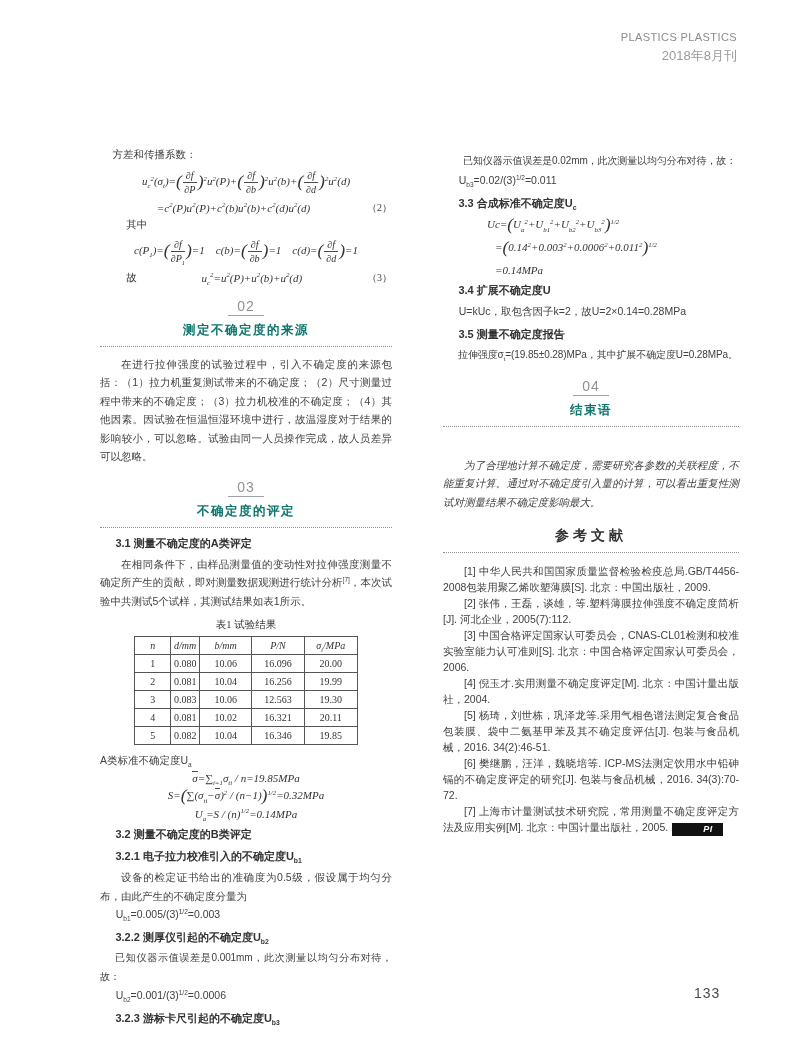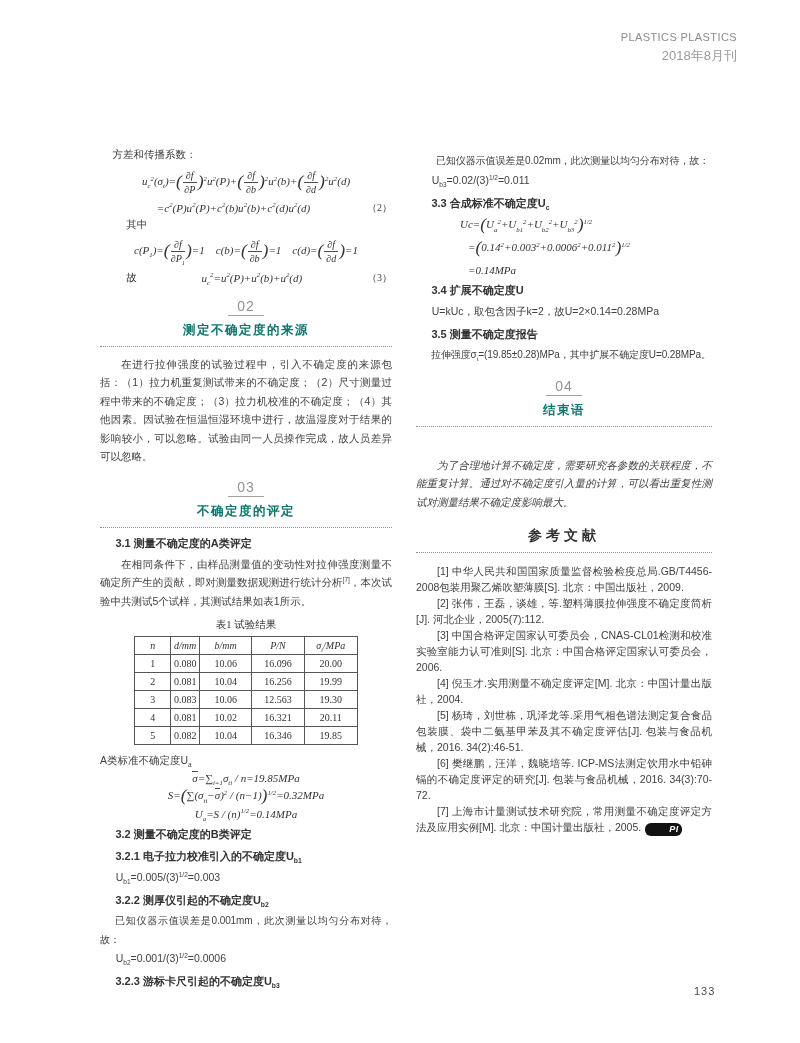--- a/index.html
+++ b/index.html
@@ -11,21 +11,21 @@
   .page{position:absolute;inset:0;overflow:hidden;}
 
   
   .hdr{position:absolute;top:29px;right:63px;text-align:right;line-height:1.55;}
   .hdr .jname{font-size:11px;color:#8c8c8c;letter-spacing:0.4px;}
   .hdr .jissue{font-size:13px;color:#9a9a9a;}
 
   
   .col{position:absolute;top:148px;}
   .col-left{left:100px;width:292px;}
-  .col-right{left:416px;width:296px;top:152px;}
+  .col-right{left:443px;width:296px;top:152px;}
 
   p{margin:0;}
   .body{font-size:10.5px;line-height:18.5px;text-align:justify;text-indent:2em;color:#414141;}
   .fit{font-size:10px;letter-spacing:-0.1px;}
   .noindent{text-indent:0;}
   .ind15{text-indent:1.5em;}
   .lead{font-size:10.5px;text-indent:1.2em;margin-bottom:2px;}
 
   
   .eqline{font-family:"Liberation Serif",serif;font-style:italic;font-size:11px;color:#333;text-align:center;}
@@ -62,23 +62,23 @@
 
   
   .uc-block{margin:4px 0 2px;}
   .uc-block .eqline{text-align:left;padding-left:44px;margin:6px 0;}
   .uc-block .cont{padding-left:52px;}
 
   
   .refs-head{text-align:center;margin:16px 0 10px;}
   .refs-title{font-size:14px;font-weight:bold;color:#333;letter-spacing:4px;}
   .ref{font-size:10.5px;line-height:16px;text-align:justify;text-indent:2em;color:#414141;margin:0;}
-  .endmark{display:inline-block;background:#121212;color:#fff;font-size:9px;font-weight:bold;font-style:italic;line-height:11px;padding:1px 3px;border-radius:6px;margin-left:4px;vertical-align:-1px;letter-spacing:0.5px;}
-
-  .pageno{position:absolute;left:694px;top:985px;font-size:11px;color:#4a4a4a;letter-spacing:1px;}
+  .endmark{display:inline-block;background:#121212;color:#fff;font-size:9px;font-weight:bold;font-style:italic;line-height:11px;padding:1px 10px;border-radius:0;margin-left:4px;vertical-align:-1px;letter-spacing:0.5px;}
+
+  .pageno{position:absolute;left:694px;top:985px;font-size:14px;color:#4a4a4a;letter-spacing:1px;}
 </style>
 </head>
 <body>
 
 <div class="page">
 
   <div class="hdr">
     <div class="jname">PLASTICS PLASTICS</div>
     <div class="jissue">2018年8月刊</div>
   </div>
@@ -170,20 +170,21 @@
       </tbody>
     </table>
 
     <p class="ua-label">A类标准不确定度U<sub>a</sub></p>
     <div class="eqline fa"><span class="ovl">σ</span>=∑<sub>i=1</sub>σ<sub>ti</sub> / n=19.85MPa</div>
     <div class="eqline fa">S=<span class="bigp">(</span>∑(σ<sub>ti</sub>−<span class="ovl">σ</span>)<sup>2</sup> / (n−1)<span class="bigp">)</span><sup>1/2</sup>=0.32MPa</div>
     <div class="eqline fa">U<sub>a</sub>=S / (n)<sup>1/2</sup>=0.14MPa</div>
 
     <p class="sub">3.2 测量不确定度的B类评定</p>
     <p class="sub">3.2.1 电子拉力校准引入的不确定度U<sub>b1</sub></p>
+    <p class="body">设备的检定证书给出的准确度为0.5级，假设属于均匀分布，由此产生的不确定度分量为</p>
     <p class="uval">U<sub>b1</sub>=0.005/(3)<sup>1/2</sup>=0.003</p>
     <p class="sub">3.2.2 测厚仪引起的不确定度U<sub>b2</sub></p>
     <p class="body fit ind15">已知仪器示值误差是0.001mm，此次测量以均匀分布对待，故：</p>
     <p class="uval">U<sub>b2</sub>=0.001/(3)<sup>1/2</sup>=0.0006</p>
     <p class="sub">3.2.3 游标卡尺引起的不确定度U<sub>b3</sub></p>
   </div>
 
   <div class="col col-right">
     <p class="body fit">已知仪器示值误差是0.02mm，此次测量以均匀分布对待，故：</p>
     <p class="uval noindent">U<sub>b3</sub>=0.02/(3)<sup>1/2</sup>=0.011</p>

